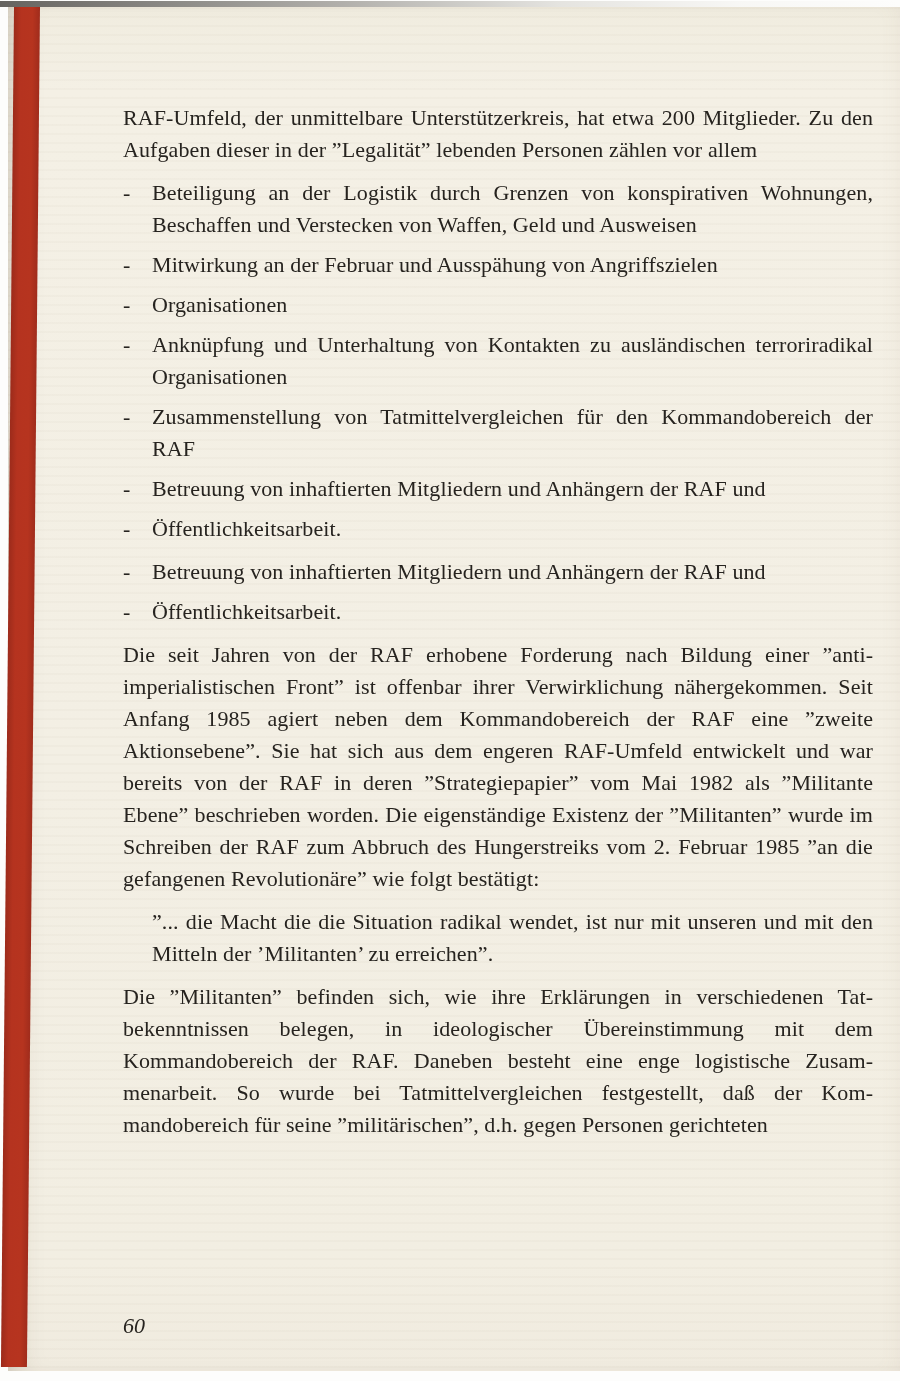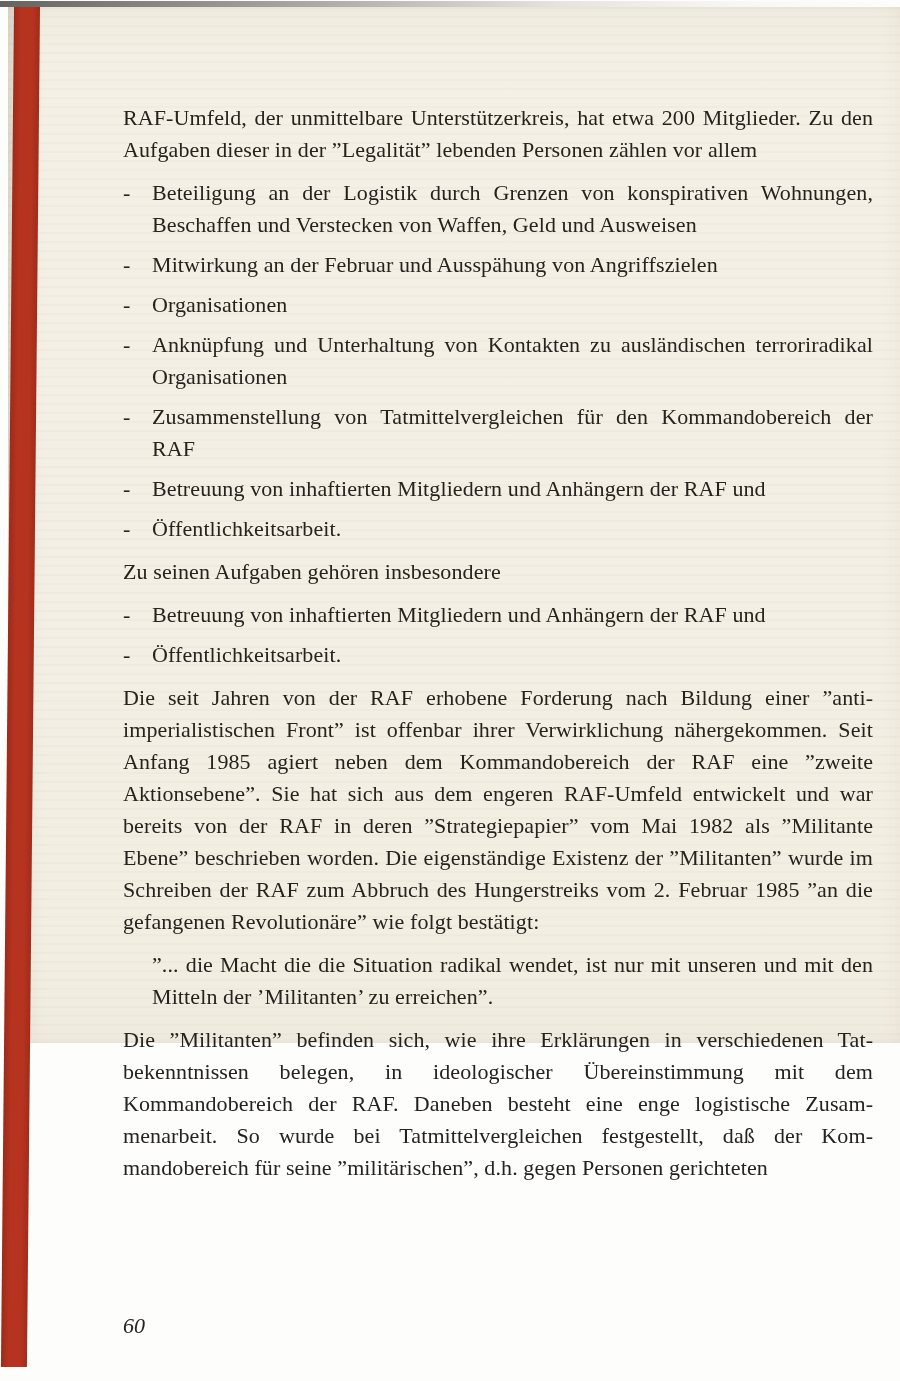--- a/index.html
+++ b/index.html
@@ -13,21 +13,21 @@
     height: 1381px;
     overflow: hidden;
     background: #fdfdfc;
     font-family: "Liberation Serif", "DejaVu Serif", serif;
   }
   .paper {
     position: absolute;
     left: 8px;
     top: 7px;
     width: 892px;
-    height: 1036px;
+    height: 1364px;
     background:
       repeating-linear-gradient(180deg,
         rgba(140,125,100,0.035) 0px, rgba(140,125,100,0.035) 2px,
         rgba(0,0,0,0) 2px, rgba(0,0,0,0) 9px),
       linear-gradient(180deg, #f0ecdf 0%, #f4f0e5 6%, #f3efe4 55%, #f2eee2 92%, #f0ebdf 100%);
     box-shadow:
       inset 26px 0 34px -26px rgba(70,45,30,0.28),
       inset -12px 0 28px -20px rgba(150,110,90,0.14);
   }
   .spine {
@@ -135,21 +135,20 @@
           <span class="litext">Betreuung von inhaftierten Mitgliedern und Anhängern der RAF und</span>
         </div>
         <div class="li">
           <span class="dash">-</span>
           <span class="litext">Öffentlichkeitsarbeit.</span>
         </div>
       </div>
 
 
 
-      <p class="para">Zu seinen Aufgaben gehören insbesondere</p>
 
       <div class="blist">
         <div class="li">
           <span class="dash">-</span>
           <span class="litext">Betreuung von inhaftierten Mitgliedern und Anhängern der RAF und</span>
         </div>
         <div class="li">
           <span class="dash">-</span>
           <span class="litext">Öffentlichkeitsarbeit.</span>
         </div>

